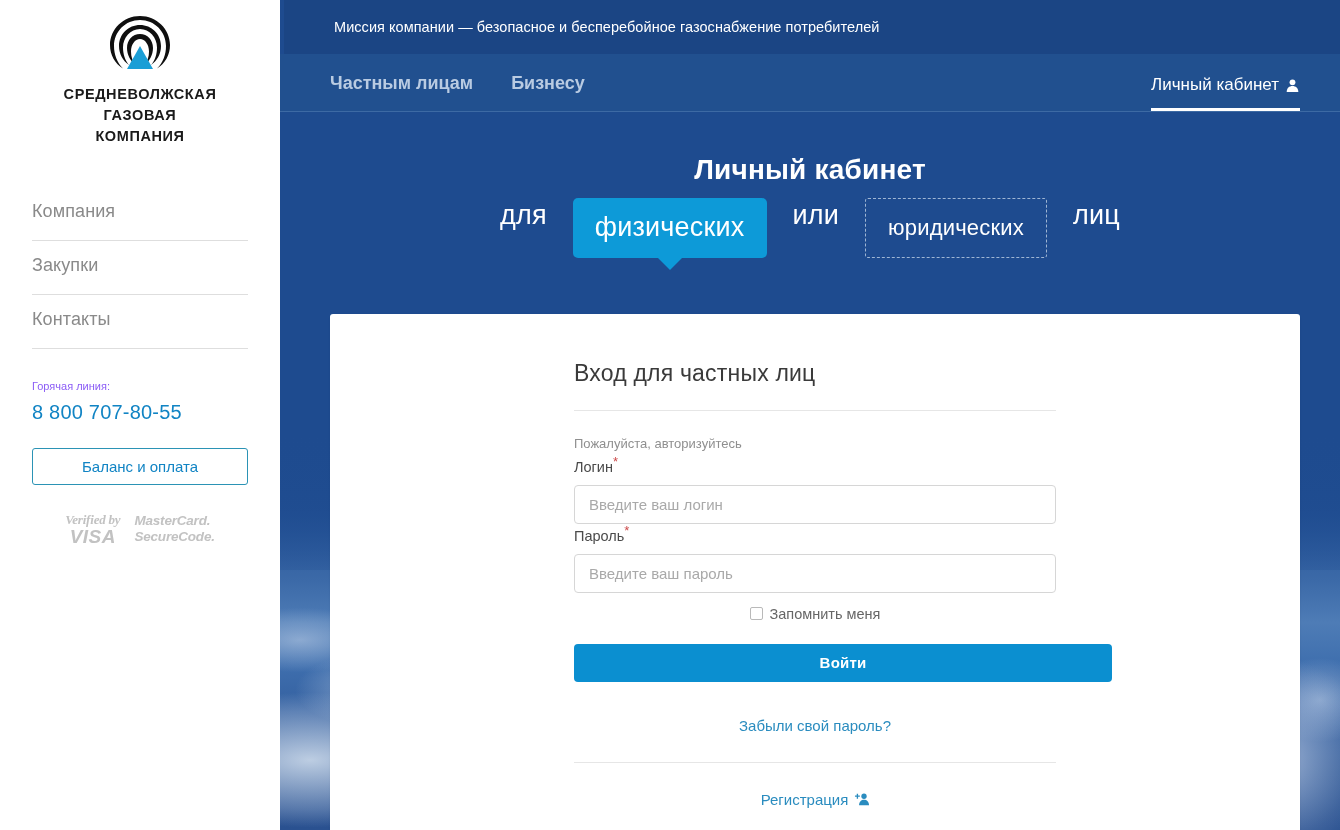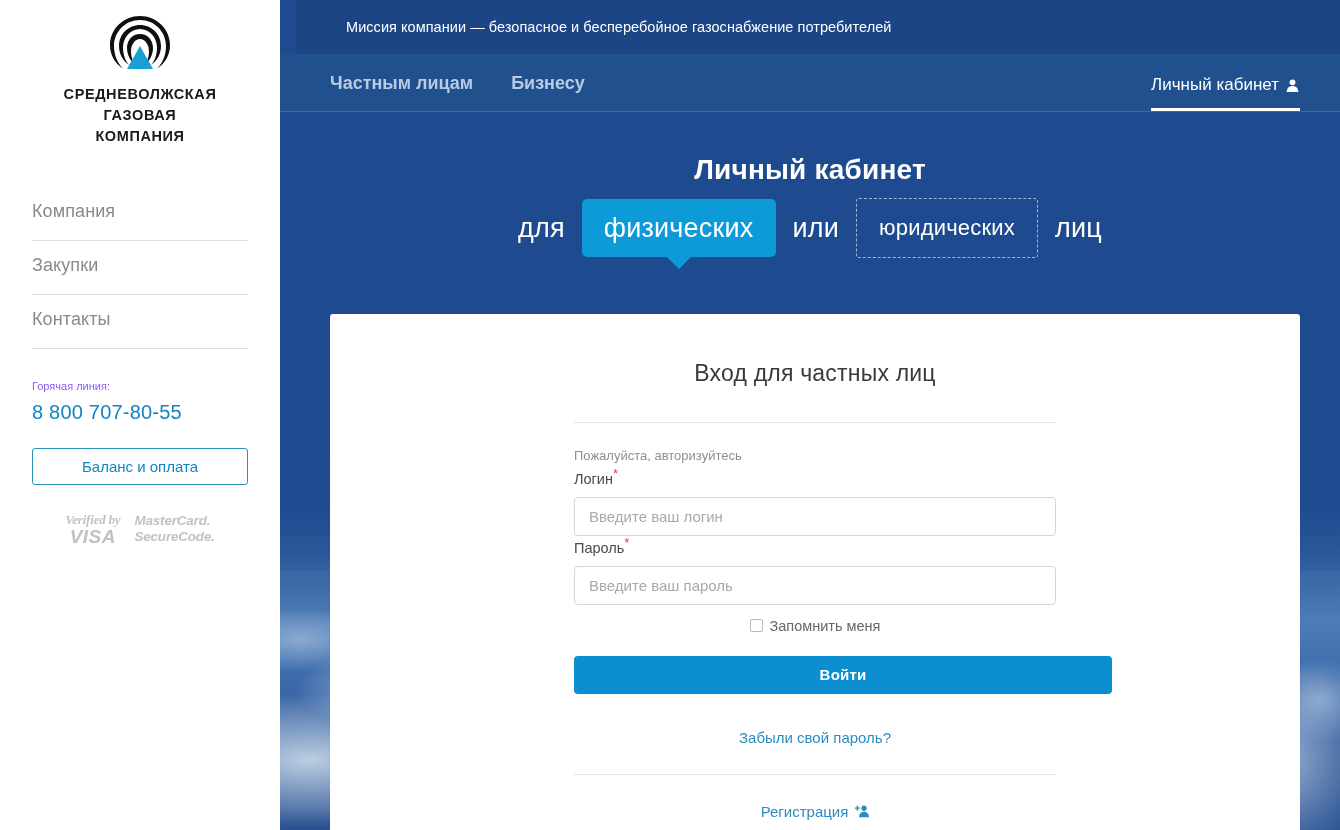--- a/index.html
+++ b/index.html
@@ -182,21 +182,21 @@
   }
   .bg-fade {
     position: absolute;
     left: 0; top: 430px; right: 0; height: 140px;
     background: linear-gradient(to bottom, #1e4b8f 0%, rgba(30,75,143,0.85) 55%, rgba(30,75,143,0.25) 100%);
   }
 
   
   .topbar {
     position: absolute;
-    left: 16px; top: 0; right: 0;
+    left: 4px; top: 0; right: 0;
     height: 54px;
     background: #1b4584;
     display: flex;
     align-items: center;
   }
   .mission {
     margin-left: 50px;
     color: #ffffff;
     font-size: 14.5px;
     letter-spacing: 0.05px;
@@ -260,23 +260,22 @@
     color: #ffffff;
     font-size: 28px;
     font-weight: 700;
     line-height: 36px;
     margin-top: 40px;
     letter-spacing: 0.2px;
   }
   .hero-line {
     margin-top: 10px;
     display: flex;
-    align-items: center;
     justify-content: center;
-    gap: 7px;
+    gap: 16px;
     color: #ffffff;
     font-size: 27px;
     line-height: 34px;
   }
   .hero-word { padding: 0 10px; font-weight: 400; letter-spacing: 0.2px; }
 
   .chip-active {
     position: relative;
     background: #0d9ad8;
     color: #ffffff;
@@ -330,23 +329,22 @@
     margin: 0 auto;
     padding-left: 0;
   }
 
   .card-title {
     font-size: 23px;
     color: #3a3a3a;
     font-weight: 400;
     line-height: 30px;
     letter-spacing: 0.2px;
-    padding-bottom: 34px;
+    padding-bottom: 22px;
     border-bottom: 1px solid #e6e6e6;
-    text-align: center;
   }
 
   .card-sub {
     margin-top: 22px;
     font-size: 13px;
     color: #8f8f8f;
     line-height: 22px;
   }
 
   .field-label {

